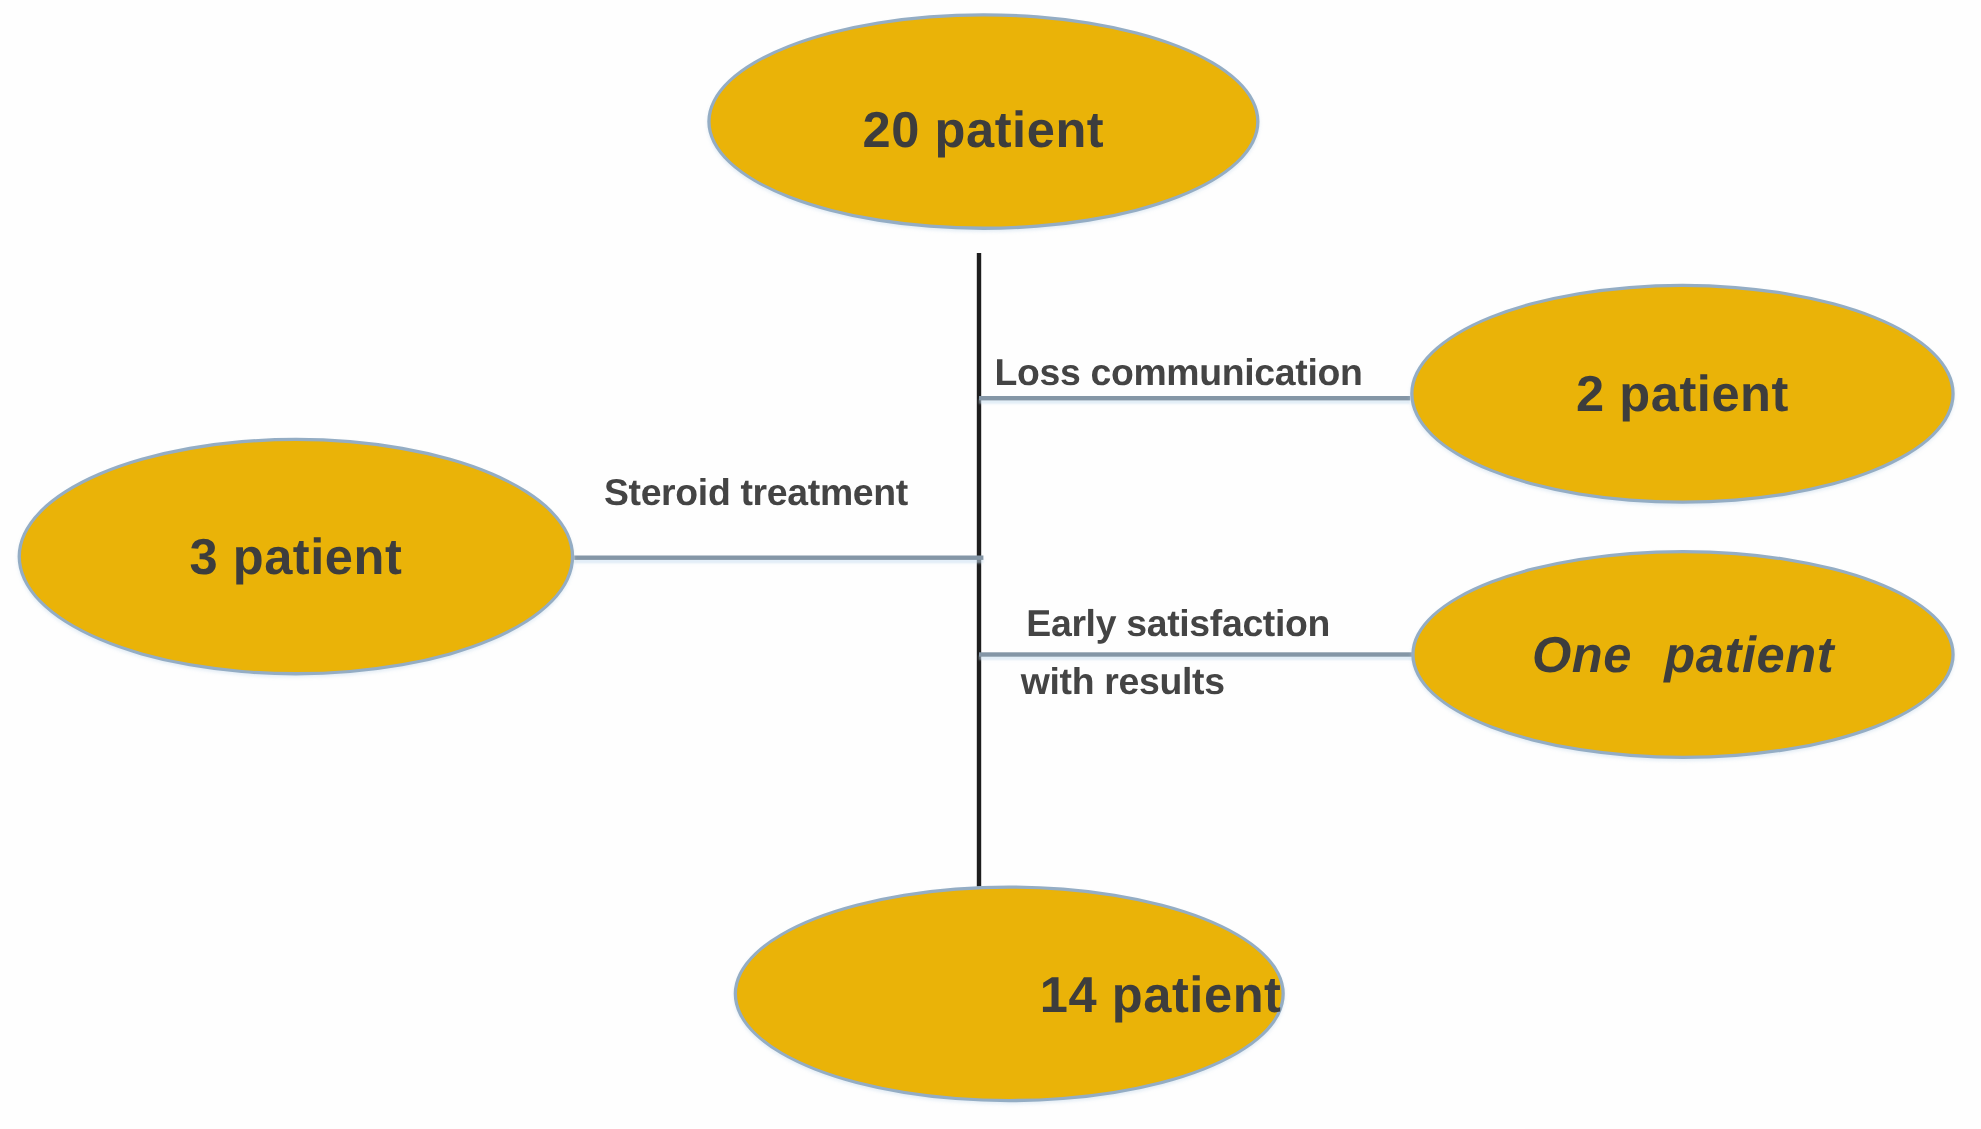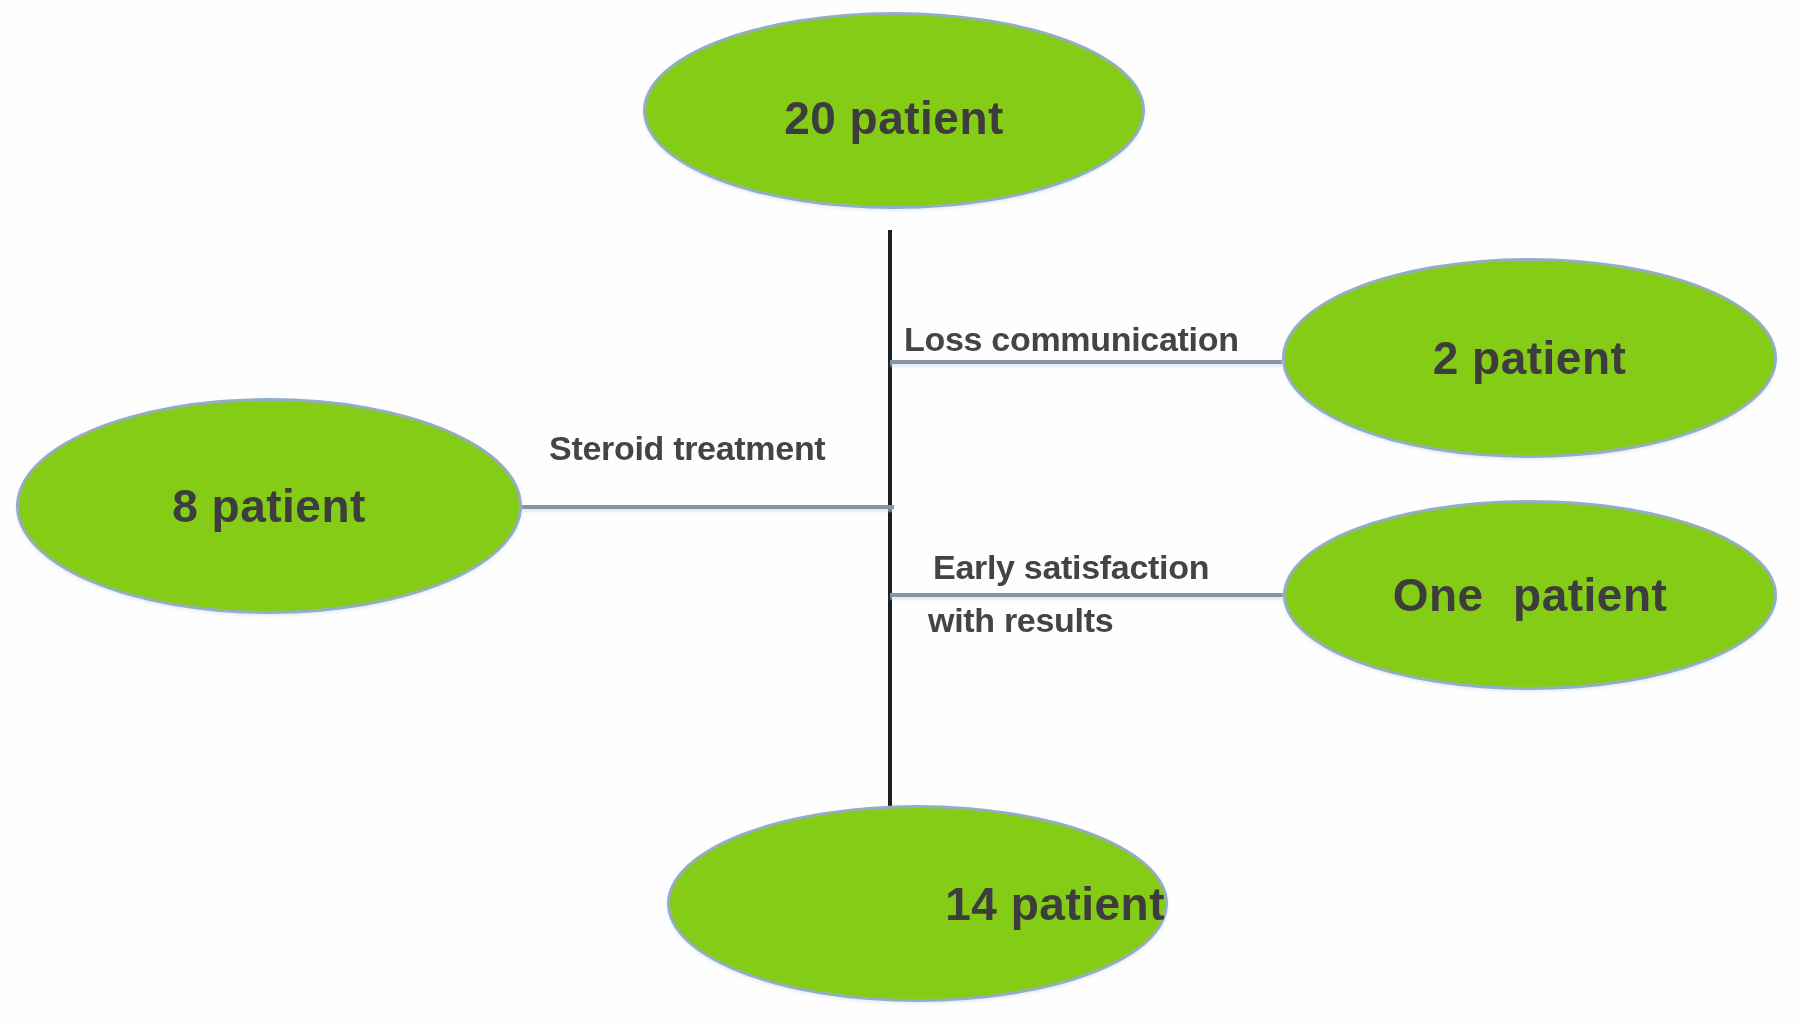--- a/index.html
+++ b/index.html
@@ -13,38 +13,38 @@
     width: 1801px;
     height: 1026px;
     background: #fefefe;
     overflow: hidden;
   }
   
   .node {
     position: absolute;
     border: 3px solid #94adc4;
     border-radius: 50%;
-    background: #84cc16;
+    background: #eab308;
     display: flex;
     align-items: center;
     justify-content: center;
     box-sizing: border-box;
     box-shadow: 0 2px 3px rgba(200,220,238,0.45);
   }
   .node .node-label {
     font-size: 46px;
     font-weight: 700;
     color: #3d3d3d;
     letter-spacing: 0.5px;
     white-space: nowrap;
   }
   .node-total   { left: 643px;  top: 12px;  width: 502px; height: 197px; }
   .node-lost    { left: 1282px; top: 258px; width: 495px; height: 200px; justify-content: center; }
   .node-steroid { left: 16px;   top: 398px; width: 506px; height: 216px; }
-  .node-early   { left: 1283px; top: 500px; width: 494px; height: 190px; }
+  .node-early   { left: 1283px; top: 500px; width: 494px; height: 190px; font-style: italic; }
   .node-final   { left: 667px;  top: 805px; width: 501px; height: 197px; justify-content: flex-end; }
   .node-early .node-label { word-spacing: 0.35em; }
   .node-total .node-label { padding-top: 14px; }
 
   
   .trunk {
     position: absolute;
     left: 888px; top: 230px;
     width: 4px; height: 576px;
     background: #1e1e1e;
@@ -91,21 +91,21 @@
 
   <div class="node node-total">
     <span class="node-label">20 patient</span>
   </div>
 
   <div class="node node-lost">
     <span class="node-label">2 patient</span>
   </div>
 
   <div class="node node-steroid">
-    <span class="node-label">8 patient</span>
+    <span class="node-label">3 patient</span>
   </div>
 
   <div class="node node-early">
     <span class="node-label">One patient</span>
   </div>
 
   <div class="node node-final">
     <span class="node-label">14 patient</span>
   </div>
 

